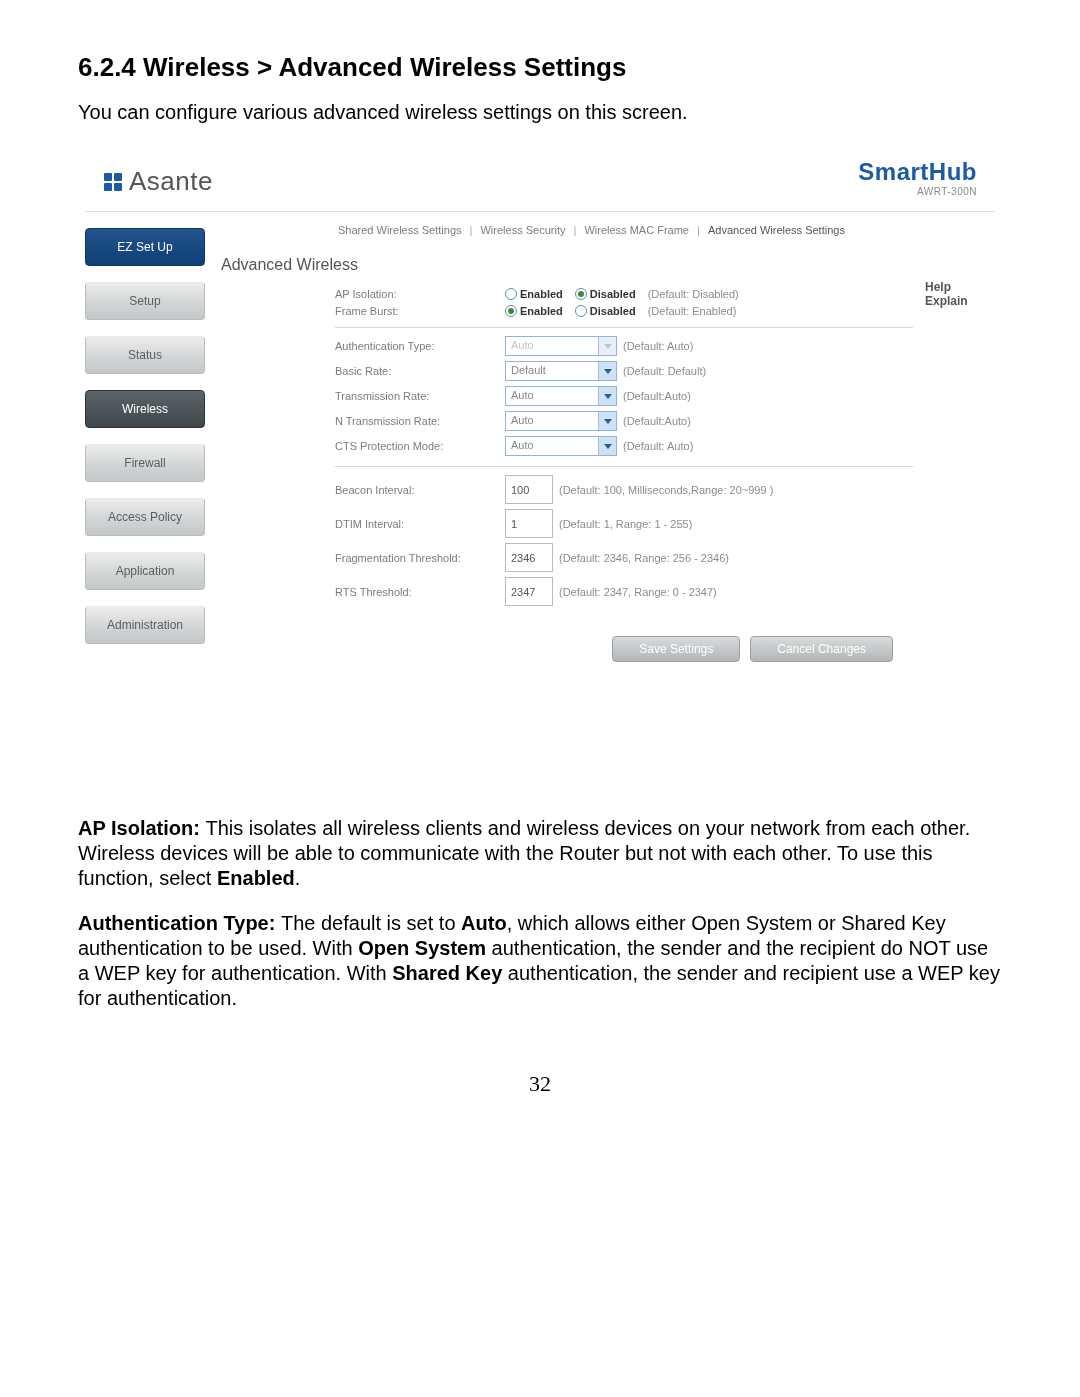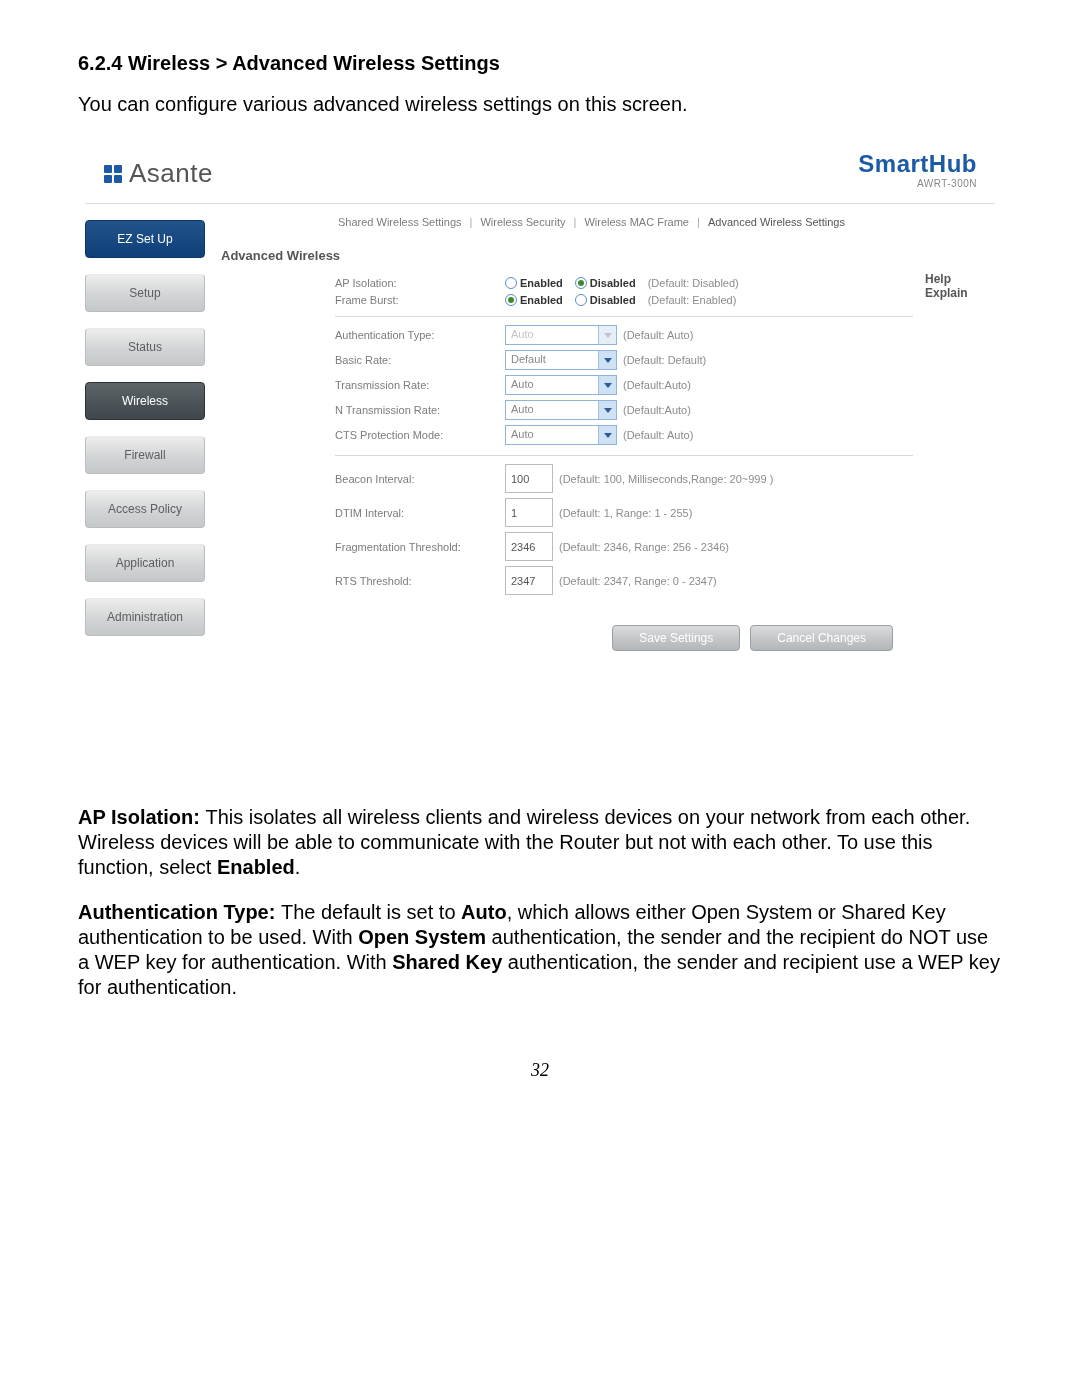--- a/index.html
+++ b/index.html
@@ -7,21 +7,21 @@
     margin: 0;
     background: #fff;
     font-family: Arial, Helvetica, sans-serif;
     color: #000;
     width: 1080px;
   }
   .page {
     padding: 40px 78px 40px 78px;
   }
   h2.section-heading {
-    font-size: 20px;
+    font-size: 26px;
     font-weight: bold;
     margin: 12px 0 18px 0;
     color: #000;
   }
   .intro {
     font-size: 20px;
     margin: 16px 0 28px 0;
   }
   
   .router-panel {
@@ -109,22 +109,22 @@
   .subnav {
     margin: 12px 0 20px 120px;
     font-size: 11px;
     color: #7a7c7e;
     white-space: nowrap;
   }
   .subnav span { padding: 0 3px; }
   .subnav .sep { color: #aaa; padding: 0 2px; }
   .subnav .active-sub { color: #555; }
   .section-title-wireless {
-    font-size: 13px;
-    font-weight: bold;
+    font-size: 16px;
+    font-weight: normal;
     color: #555;
     margin: 0 0 14px 6px;
   }
   .help-col {
     width: 70px;
     flex: 0 0 70px;
     padding-top: 68px;
     text-align: left;
   }
   .help-col .help-title {
@@ -208,24 +208,23 @@
   }
   
   .desc {
     margin-top: 130px;
     font-size: 20px;
     line-height: 1.25;
   }
   .desc p { margin: 12px 0 20px 0; }
   .page-num {
     text-align: center;
-    font-size: 18px;
+    font-size: 22px;
     margin-top: 60px;
     font-family: "Times New Roman", Times, serif;
-    font-style: italic;
   }
   .chev-down {
     width: 0; height: 0;
     border-left: 4px solid transparent;
     border-right: 4px solid transparent;
     border-top: 5px solid currentColor;
   }
 </style>
 </head>
 <body>

